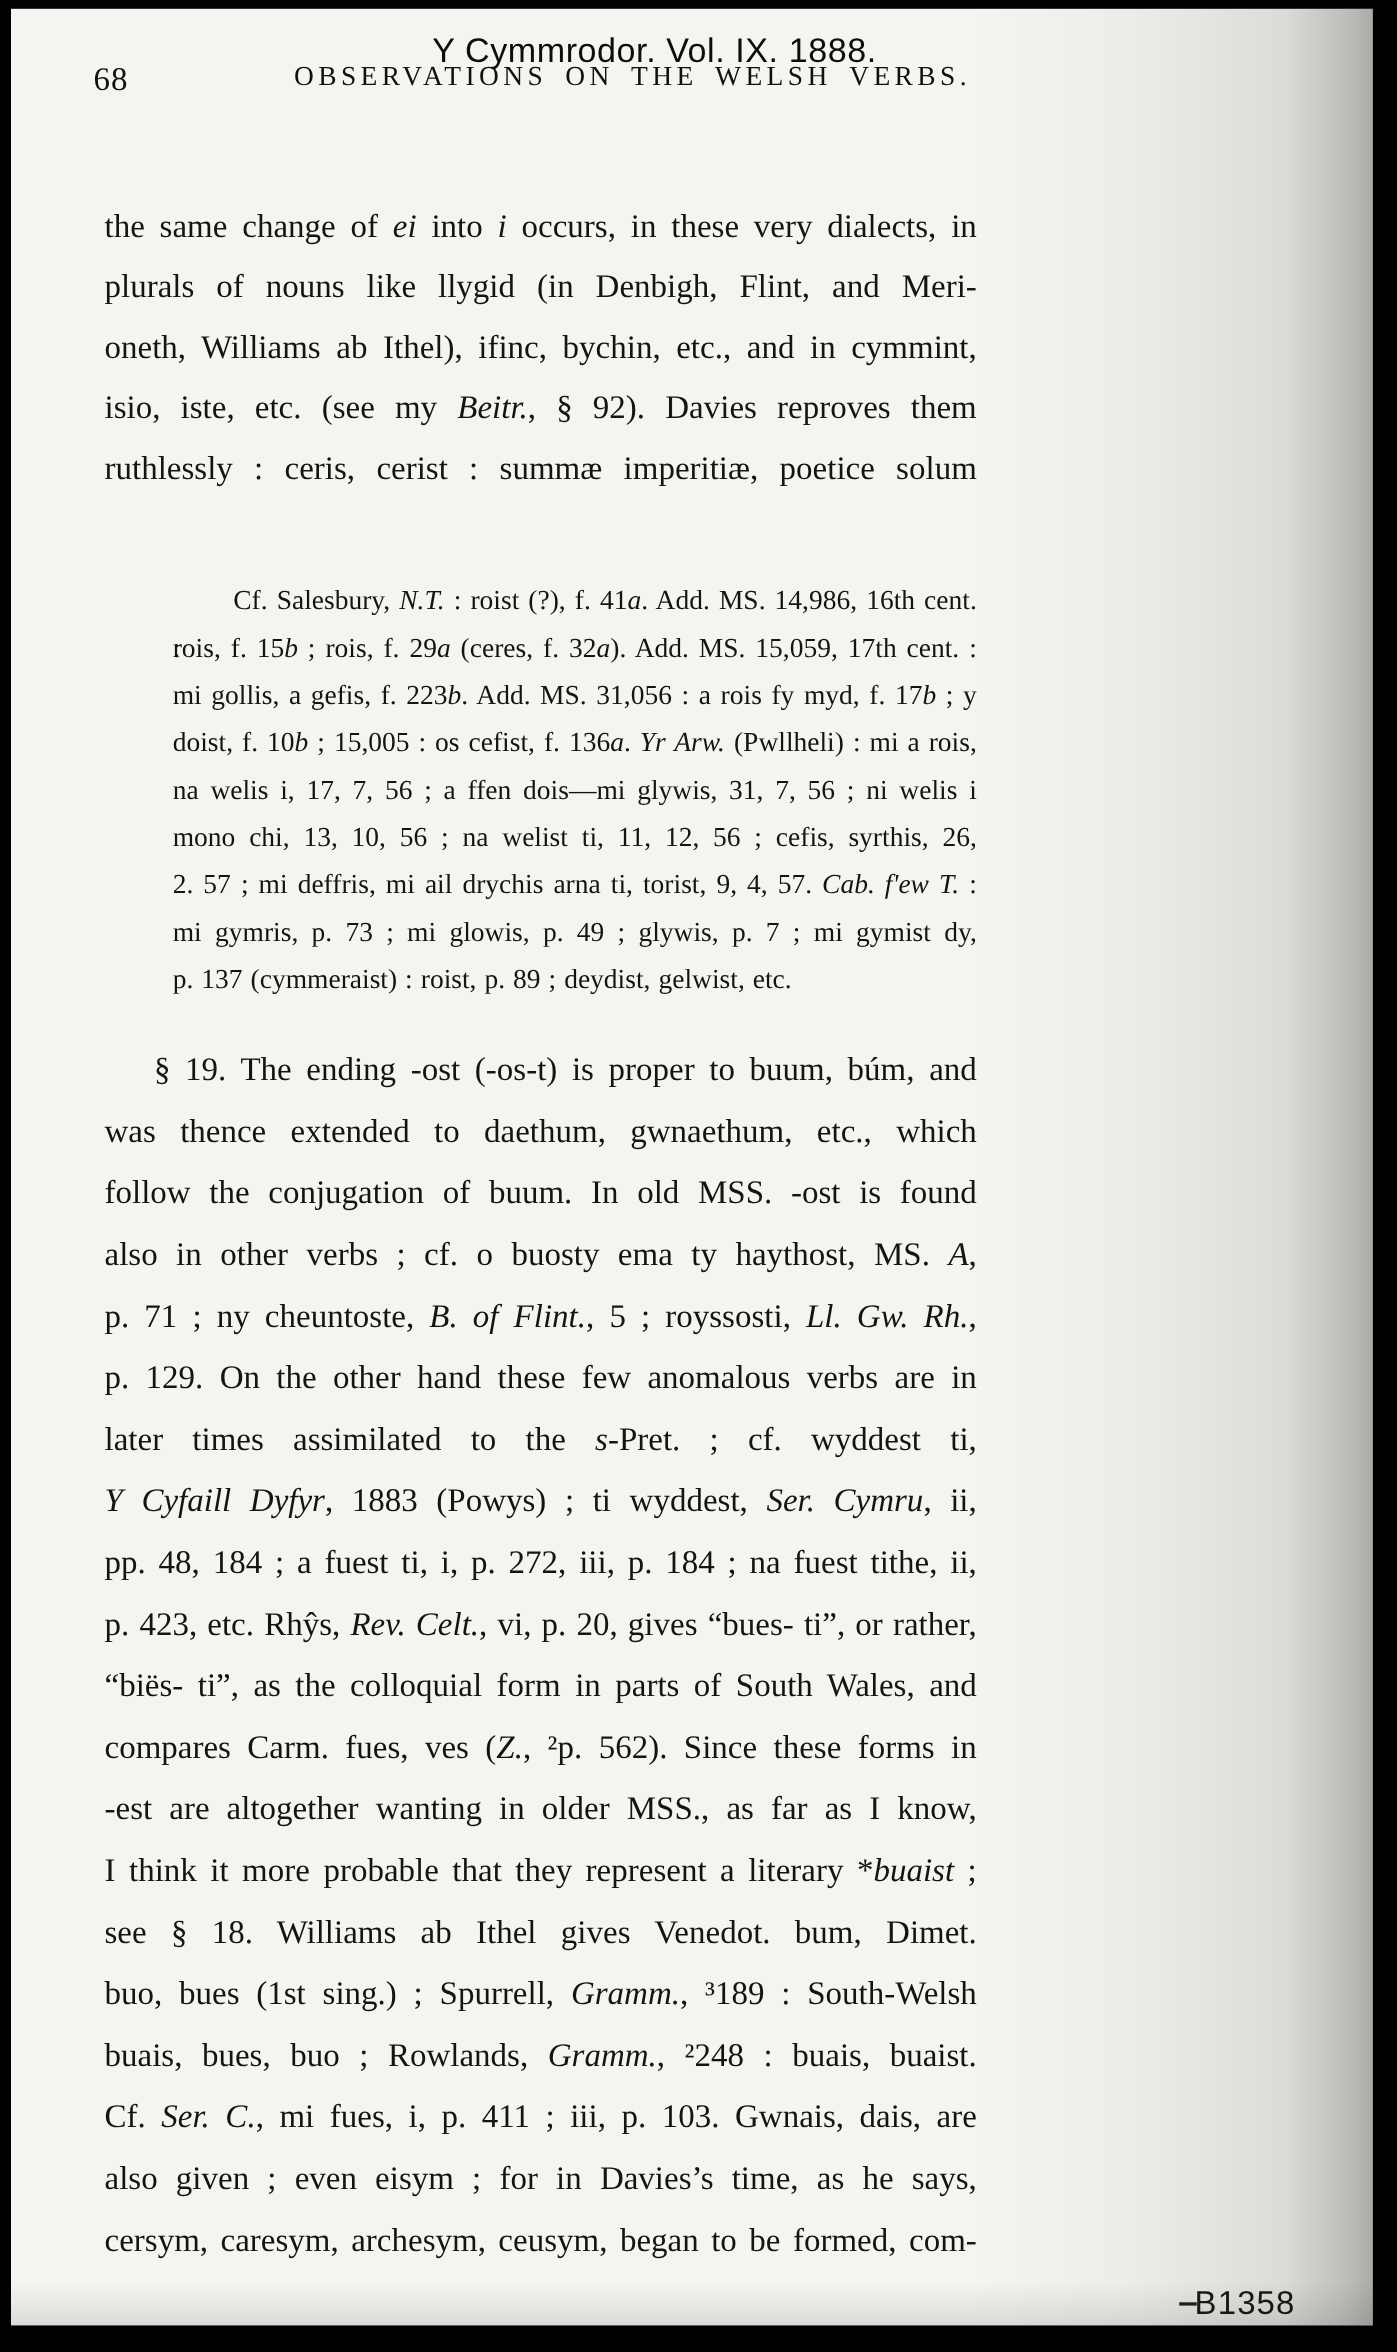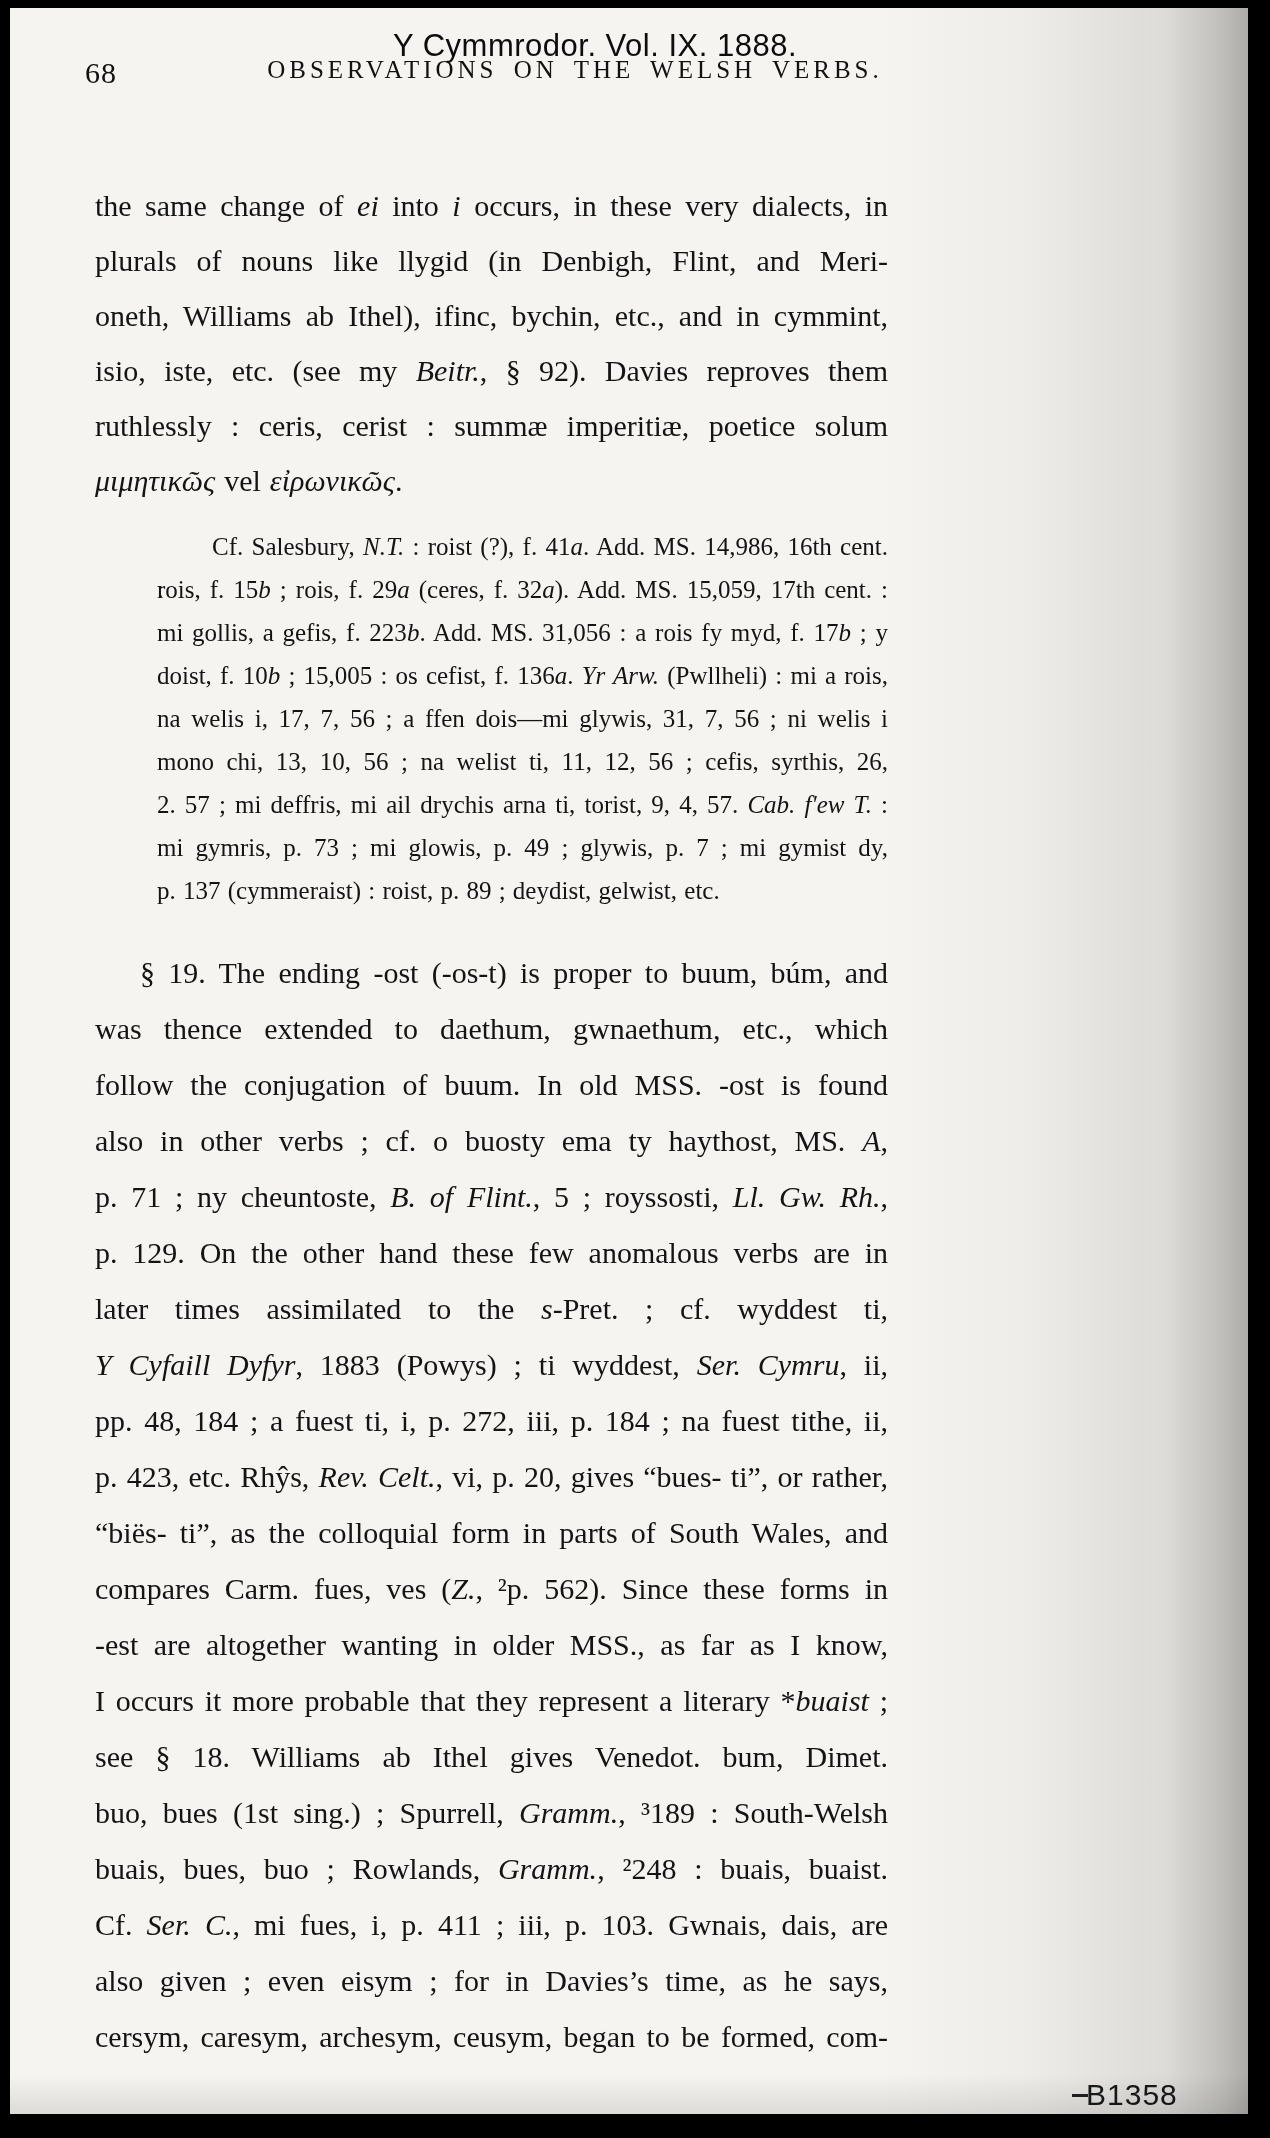--- a/index.html
+++ b/index.html
@@ -76,21 +76,20 @@
       <span class="page-num">68</span>
       <span class="running-title">OBSERVATIONS ON THE WELSH VERBS.</span>
     </div>
 
     <div id="para1" class="para body-par">
         <div class="line"><span>the same change of </span><span class="it">ei</span><span> into </span><span class="it">i</span><span> occurs, in these very dialects, in</span></div>
         <div class="line"><span>plurals of nouns like llygid (in Denbigh, Flint, and Meri-</span></div>
         <div class="line"><span>oneth, Williams ab Ithel), ifinc, bychin, etc., and in cymmint,</span></div>
         <div class="line"><span>isio, iste, etc. (see my </span><span class="it">Beitr.</span><span>, § 92).  Davies reproves them</span></div>
         <div class="line"><span>ruthlessly :  ceris, cerist :  summæ imperitiæ, poetice solum</span></div>
-        <div class="line noj"><span class="it">μιμητικῶς</span><span> vel </span><span class="it">εἰρωνικῶς</span><span>.</span></div>
       </div>
 
     <div class="para note-par">
         <div class="line"><span>Cf. Salesbury, </span><span class="it">N.T.</span><span> : roist (?), f. 41</span><span class="it">a</span><span>.  Add. MS. 14,986, 16th cent. :</span></div>
         <div class="line"><span>rois, f. 15</span><span class="it">b</span><span> ; rois, f. 29</span><span class="it">a</span><span> (ceres, f. 32</span><span class="it">a</span><span>).  Add. MS. 15,059, 17th cent. :</span></div>
         <div class="line"><span>mi gollis, a gefis, f. 223</span><span class="it">b</span><span>.  Add. MS. 31,056 :  a rois fy myd, f. 17</span><span class="it">b</span><span> ;  y</span></div>
         <div class="line"><span>doist, f. 10</span><span class="it">b</span><span> ;  15,005 : os cefist, f. 136</span><span class="it">a</span><span>.  </span><span class="it">Yr Arw.</span><span> (Pwllheli) : mi a rois,</span></div>
         <div class="line"><span>na welis i, 17, 7, 56 ;  a ffen dois—mi glywis, 31, 7, 56 ;  ni welis i</span></div>
         <div class="line"><span>mono chi, 13, 10, 56 ;  na welist ti, 11, 12, 56 ;  cefis, syrthis, 26,</span></div>
         <div class="line"><span>2. 57 ;  mi deffris, mi ail drychis arna ti, torist, 9, 4, 57.  </span><span class="it">Cab. f'ew T.</span><span> :</span></div>
@@ -105,21 +104,21 @@
         <div class="line"><span>also in other verbs ;  cf. o buosty ema ty haythost, MS. </span><span class="it">A</span><span>,</span></div>
         <div class="line"><span>p. 71 ;  ny cheuntoste, </span><span class="it">B. of Flint.</span><span>, 5 ;  royssosti, </span><span class="it">Ll. Gw. Rh.</span><span>,</span></div>
         <div class="line"><span>p. 129.   On the other hand these few anomalous verbs are in</span></div>
         <div class="line"><span>later times assimilated to the </span><span class="it">s</span><span>-Pret. ;   cf.  wyddest ti,</span></div>
         <div class="line"><span class="it">Y Cyfaill Dyfyr</span><span>, 1883  (Powys) ;  ti wyddest, </span><span class="it">Ser. Cymru</span><span>, ii,</span></div>
         <div class="line"><span>pp. 48, 184 ;  a fuest ti, i, p. 272, iii, p. 184 ;  na fuest tithe, ii,</span></div>
         <div class="line"><span>p. 423, etc.   Rhŷs, </span><span class="it">Rev. Celt.</span><span>, vi, p. 20, gives “bues- ti”, or rather,</span></div>
         <div class="line"><span>“biës- ti”, as the colloquial form in parts of South Wales, and</span></div>
         <div class="line"><span>compares Carm. fues, ves (</span><span class="it">Z.</span><span>, ²p. 562).   Since these forms in</span></div>
         <div class="line"><span>-est are altogether wanting in older MSS., as far as I know,</span></div>
-        <div class="line"><span>I occurs it more probable that they represent a literary *</span><span class="it">buaist</span><span> ;</span></div>
+        <div class="line"><span>I think it more probable that they represent a literary *</span><span class="it">buaist</span><span> ;</span></div>
         <div class="line"><span>see § 18.   Williams ab Ithel gives Venedot. bum, Dimet.</span></div>
         <div class="line"><span>buo, bues (1st sing.) ;  Spurrell, </span><span class="it">Gramm.</span><span>, ³189 :  South-Welsh</span></div>
         <div class="line"><span>buais, bues, buo ;  Rowlands, </span><span class="it">Gramm.</span><span>, ²248 :  buais, buaist.</span></div>
         <div class="line"><span>Cf. </span><span class="it">Ser. C.</span><span>, mi fues, i, p. 411 ;  iii, p. 103.   Gwnais, dais, are</span></div>
         <div class="line"><span>also given ;  even eisym ;  for in Davies’s time, as he says,</span></div>
         <div class="line"><span>cersym, caresym, archesym, ceusym, began to be formed, com-</span></div>
       </div>
 
     <div class="stamp">
       <span class="stamp-dash"></span><span>B1358</span>

